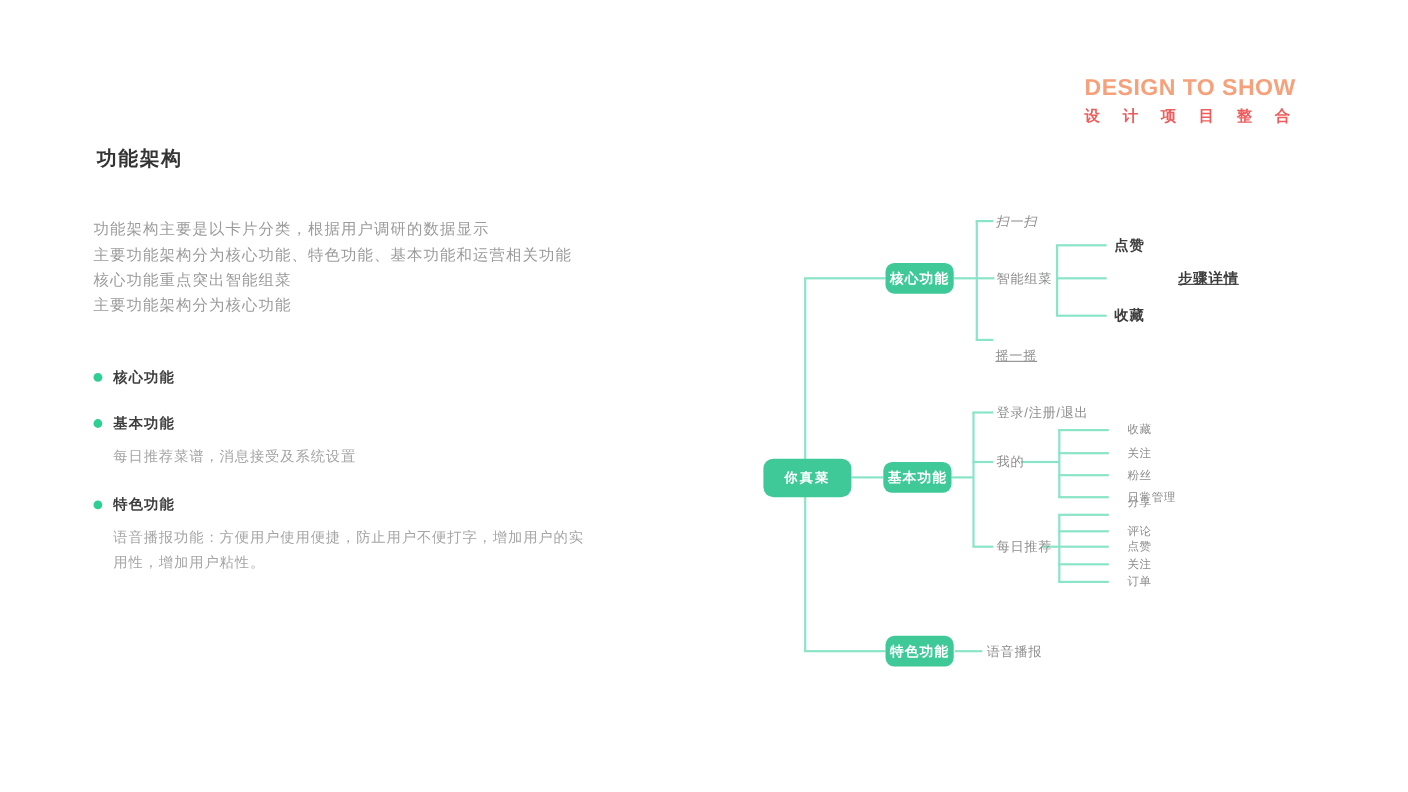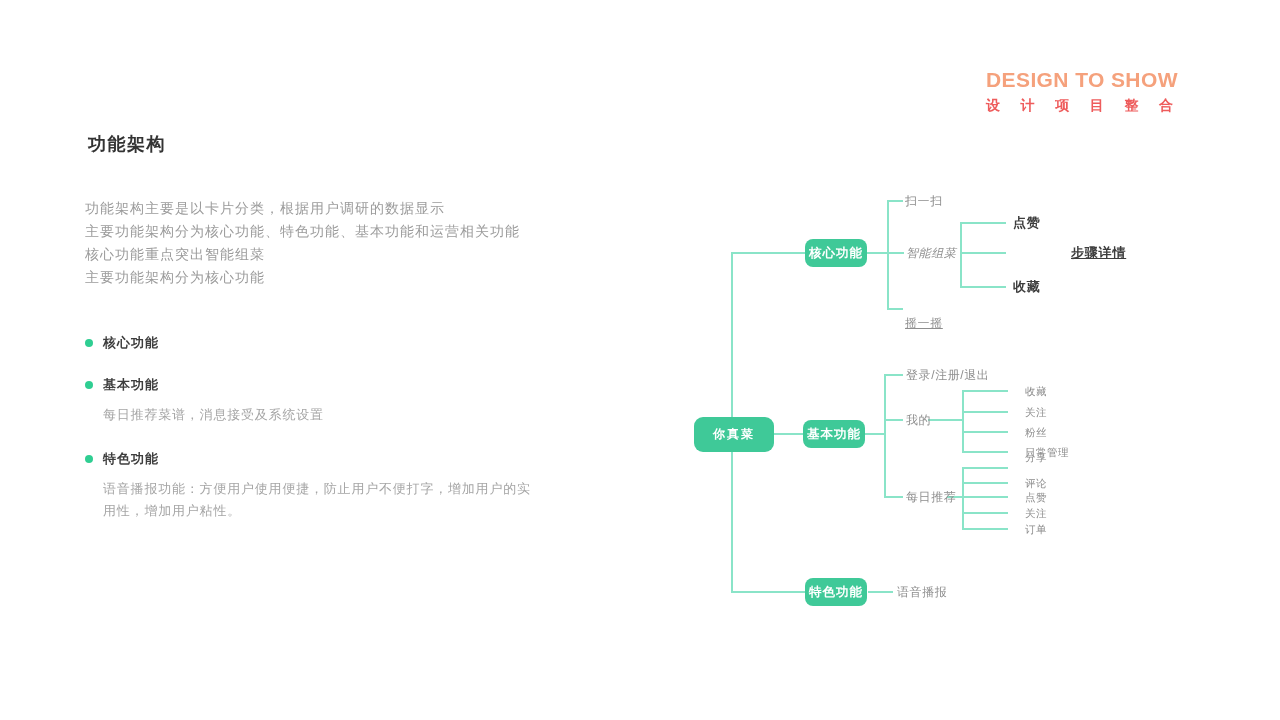--- a/index.html
+++ b/index.html
@@ -169,22 +169,22 @@
     <div class="ln h" style="left:962px;top:512px;width:46px;"></div>
     <div class="ln h" style="left:962px;top:528px;width:46px;"></div>
 
     <div class="ln h" style="left:868px;top:591px;width:25px;"></div>
 
     <div class="mnode root" style="left:694px;top:417px;width:80px;height:35px;">你真菜</div>
     <div class="mnode" style="left:805px;top:239px;width:62px;height:28px;">核心功能</div>
     <div class="mnode" style="left:803px;top:420px;width:62px;height:28px;">基本功能</div>
     <div class="mnode" style="left:805px;top:578px;width:62px;height:28px;">特色功能</div>
 
-    <div class="mlabel" style="left:905px;top:193px;">扫一扫</div>
-    <div class="mlabel" style="left:906px;top:245px;font-style:italic;">智能组菜</div>
+    <div class="mlabel" style="left:905px;top:193px;font-style:italic;">扫一扫</div>
+    <div class="mlabel" style="left:906px;top:245px;">智能组菜</div>
     <div class="mlabel" style="left:905px;top:315px;text-decoration:underline;">摇一摇</div>
     <div class="mlabel dark" style="left:1013px;top:215px;">点赞</div>
     <div class="mlabel dark" style="left:1071px;top:245px;text-decoration:underline;">步骤详情</div>
     <div class="mlabel dark" style="left:1013px;top:279px;">收藏</div>
 
     <div class="mlabel" style="left:906px;top:367px;">登录/注册/退出</div>
     <div class="mlabel" style="left:906px;top:412px;">我的</div>
     <div class="mlabel" style="left:906px;top:489px;">每日推荐</div>
     <div class="mlabel leaf" style="left:1025px;top:384px;">收藏</div>
     <div class="mlabel leaf" style="left:1025px;top:405px;">关注</div>

